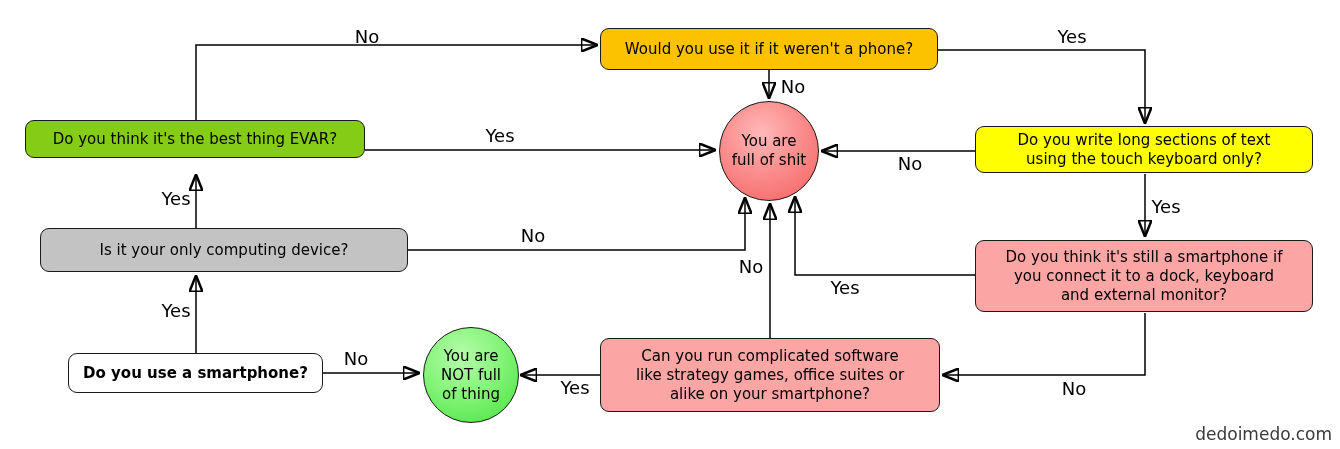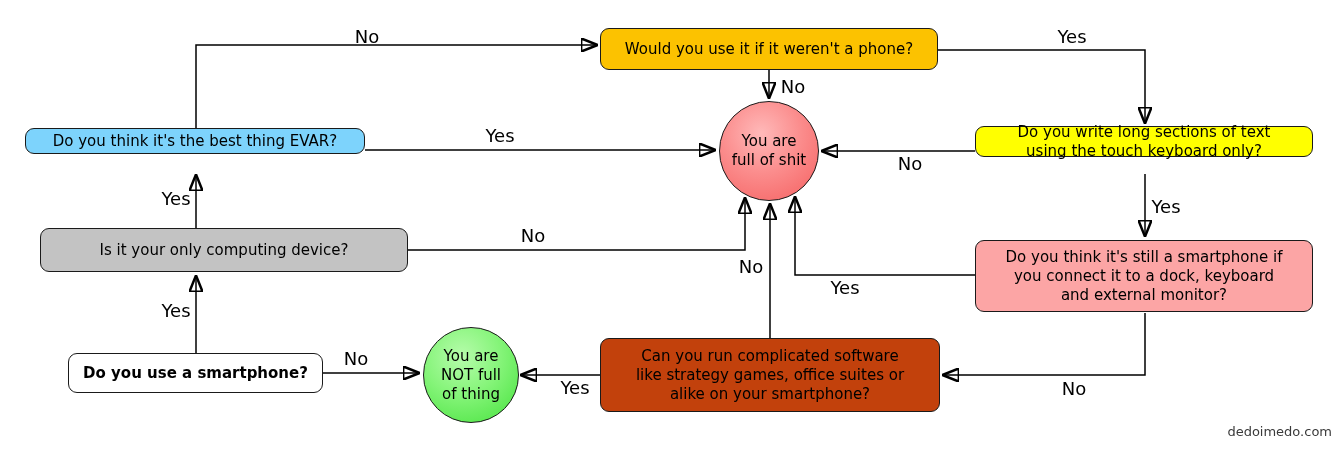--- a/index.html
+++ b/index.html
@@ -21,21 +21,21 @@
   .circle{
     border:1.4px solid #1a1a1a;border-radius:50%;box-sizing:border-box;
   }
   .circle.red{background:radial-gradient(circle at 42% 32%, #ffb9b9 0%, #fb8d8d 45%, #f55f5f 100%);}
   .circle.green{background:radial-gradient(circle at 40% 30%, #b6fcab 0%, #85f479 45%, #45e23c 100%);}
   .edge-label{
     position:absolute;z-index:3;font-size:18px;line-height:16px;
     transform:translate(-50%,-50%);white-space:nowrap;
   }
   .watermark{
-    position:absolute;right:8px;top:424px;z-index:3;font-size:13px;color:#3a3a3a;
+    position:absolute;right:8px;top:424px;z-index:3;font-size:17px;color:#3a3a3a;
   }
 </style>
 </head>
 <body>
 
 <div class="canvas">
 
   <svg class="edges" viewBox="0 0 1340 449">
     <defs>
       <marker id="arrowhead" viewBox="0 0 10 8" refX="9" refY="4" markerWidth="11" markerHeight="9" orient="auto">
@@ -55,44 +55,44 @@
     <path d="M323 373 L418 373" marker-end="url(#arrowhead)"></path>
     <path d="M196 353 L196 277" marker-end="url(#arrowhead)"></path>
     <path d="M196 228 L196 176" marker-end="url(#arrowhead)"></path>
     <path d="M352 250 L745 250 L745 199" marker-end="url(#arrowhead)"></path>
   </svg>
 
   <div class="node box" style="left: 600px; top: 28px; width: 338px; height: 42px; background: rgb(252, 194, 0);">
     <div>Would you use it if it weren't a phone?</div>
   </div>
 
-  <div class="node box" style="left: 25px; top: 128px; width: 340px; height: 26px; background: #7dd3fc;">
+  <div class="node box" style="left: 25px; top: 120px; width: 340px; height: 38px; background: #84cc16;">
     <div>Do you think it's the best thing EVAR?</div>
   </div>
 
-  <div class="node box" style="left: 975px; top: 126px; width: 338px; height: 31px; background: rgb(255, 255, 0);">
+  <div class="node box" style="left: 975px; top: 126px; width: 338px; height: 47px; background: rgb(255, 255, 0);">
     <div>Do you write long sections of text</div>
     <div>using the touch keyboard only?</div>
   </div>
 
   <div class="node box" style="left: 975px; top: 240px; width: 338px; height: 72px; background: #fca5a5;">
     <div>Do you think it's still a smartphone if</div>
     <div>you connect it to a dock, keyboard</div>
     <div>and external monitor?</div>
   </div>
 
   <div class="node box" style="left: 40px; top: 228px; width: 368px; height: 44px; background: rgb(195, 195, 195);">
     <div>Is it your only computing device?</div>
   </div>
 
   <div class="node box" style="left: 68px; top: 353px; width: 255px; height: 40px; background: rgb(255, 255, 255); font-weight: bold;">
     <div>Do you use a smartphone?</div>
   </div>
 
-  <div class="node box" style="left: 600px; top: 338px; width: 340px; height: 74px; background: #c2410c;">
+  <div class="node box" style="left: 600px; top: 338px; width: 340px; height: 74px; background: #fca5a5;">
     <div>Can you run complicated software</div>
     <div>like strategy games, office suites or</div>
     <div>alike on your smartphone?</div>
   </div>
 
   <div class="node circle red" style="left:719px;top:101px;width:100px;height:100px">
     <div>You are</div>
     <div>full of shit</div>
   </div>
 

